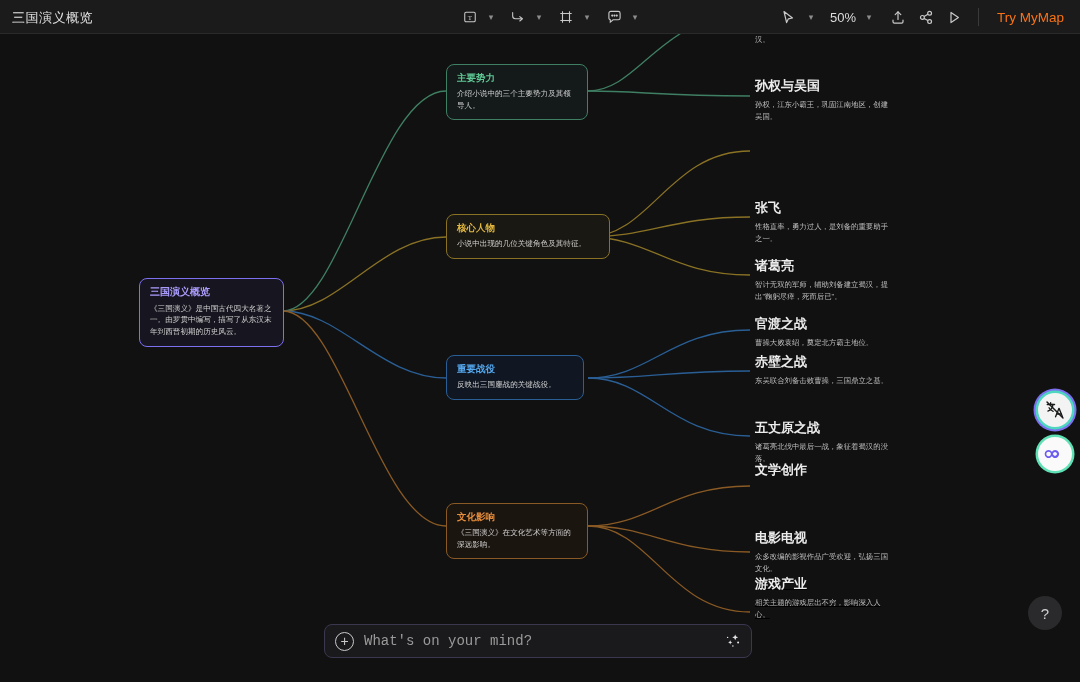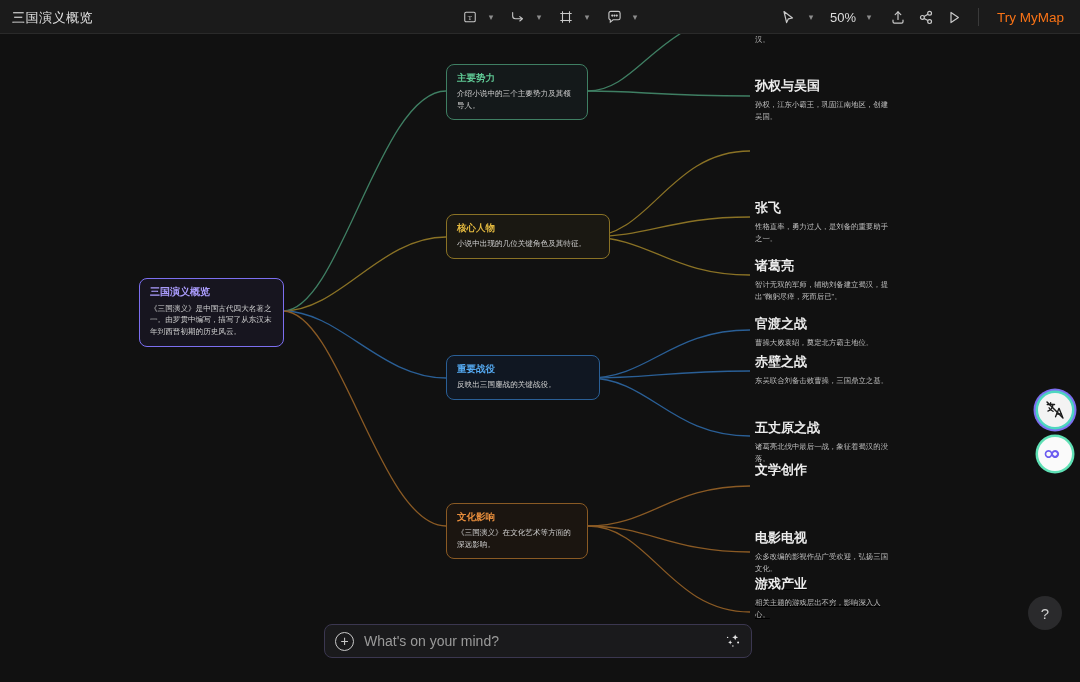--- a/index.html
+++ b/index.html
@@ -80,21 +80,21 @@
   .leaf .l-desc  { font-size: 7.4px; color: #bfbfbf; line-height: 1.62; }
 
   
   .promptbar {
     position: absolute; left: 324px; top: 624px; width: 428px; height: 34px;
     background: #1a1a1c; border: 1px solid #3b3750; border-radius: 8px;
     display: flex; align-items: center; padding: 0 10px; gap: 10px; z-index: 30;
   }
   .prompt-input {
     flex: 1; background: transparent; border: none; outline: none;
-    color: #86efac; font-size: 14px; font-family: Liberation Sans, sans-serif;
+    color: #86efac; font-size: 14px; font-family: Liberation Mono, monospace;
   }
   .prompt-input::placeholder { color: #9a9a9a; }
   .circ-plus {
     width: 19px; height: 19px; border: 1.4px solid #c9c9c9; border-radius: 50%;
     display: flex; align-items: center; justify-content: center; color: #c9c9c9;
     font-size: 14px; line-height: 1; cursor: pointer; flex: 0 0 auto;
   }
   .sparkle { color: #e8e8e8; display: flex; align-items: center; cursor: pointer; }
 
   
@@ -238,21 +238,21 @@
     <div class="node green" style="left:446px; top:30px; width:142px;">
       <div class="n-title">主要势力</div>
       <div class="n-desc">介绍小说中的三个主要势力及其领导人。</div>
     </div>
 
     <div class="node gold" style="left:446px; top:180px; width:164px;">
       <div class="n-title">核心人物</div>
       <div class="n-desc">小说中出现的几位关键角色及其特征。</div>
     </div>
 
-    <div class="node blue" style="left:446px; top:321px; width:154px;">
+    <div class="node blue" style="left:446px; top:321px; width:138px;">
       <div class="n-title">重要战役</div>
       <div class="n-desc">反映出三国鏖战的关键战役。</div>
     </div>
 
     <div class="node orange" style="left:446px; top:469px; width:142px;">
       <div class="n-title">文化影响</div>
       <div class="n-desc">《三国演义》在文化艺术等方面的深远影响。</div>
     </div>
 
     <div class="leaf" style="left:755px; top:-12px;">

